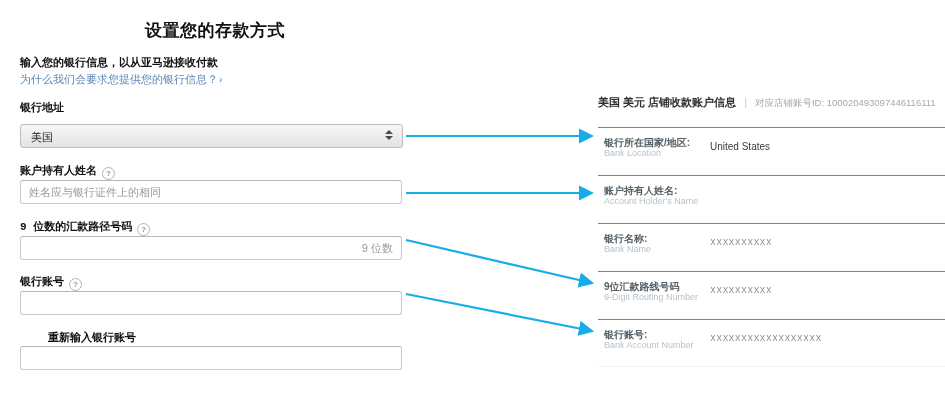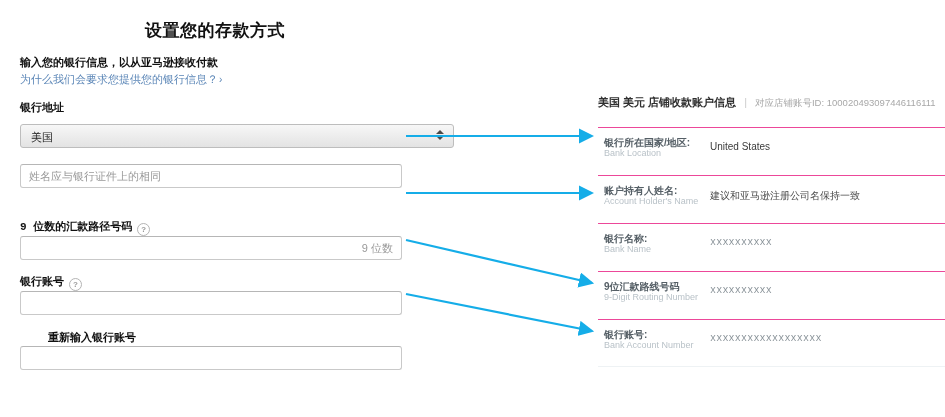--- a/index.html
+++ b/index.html
@@ -92,21 +92,21 @@
     color: #333333;
     font-family: "Liberation Sans", "DejaVu Sans", sans-serif;
     outline: none;
   }
   .text-input::placeholder { color: #999999; opacity: 1; }
 
   .select-box {
     position: absolute;
     left: 20px;
     top: 124px;
-    width: 434px;
+    width: 383px;
     height: 24px;
     box-sizing: border-box;
     border: 1px solid #bdbdbd;
     border-radius: 3px;
     background: linear-gradient(#f7f7f7, #e3e3e3);
     cursor: pointer;
   }
   .select-box .sel-value {
     position: absolute;
     left: 10px;
@@ -230,21 +230,21 @@
     <span class="sel-value">美国</span>
     <span class="sel-arrows">
       <i class="up"></i>
         <i class="down"></i>
     </span>
   </div>
 
   <div class="field-label" style="top:163px;">
     <span>账户持有人姓名</span><span class="help-icon">?</span>
   </div>
-  <input class="text-input" style="top: 164px;" value="" placeholder="姓名应与银行证件上的相同">
+  <input class="text-input" style="top: 180px;" value="" placeholder="姓名应与银行证件上的相同">
 
   <div class="field-label" style="top:219px;font-family:Liberation Mono, monospace;">
     <span>9 位数的汇款路径号码</span><span class="help-icon">?</span>
   </div>
   <input class="text-input" style="top: 236px; text-align: right;" value="" placeholder="9 位数">
 
   <div class="field-label" style="top:274px;">
     <span>银行账号</span><span class="help-icon">?</span>
   </div>
   <input class="text-input" style="top: 291px;" value="" placeholder="">
@@ -263,21 +263,20 @@
 
   <div class="info-row" style="top:127px;height:48px;">
     <span class="lbl-cn">银行所在国家/地区:</span>
     <span class="lbl-en">Bank Location</span>
     <span class="val">United States</span>
   </div>
 
   <div class="info-row" style="top:175px;height:48px;">
     <span class="lbl-cn">账户持有人姓名:</span>
     <span class="lbl-en">Account Holder's Name</span>
-    <span class="val cn">建议和亚马逊注册公司名保持一致</span>
   </div>
 
   <div class="info-row" style="top:223px;height:48px;">
     <span class="lbl-cn">银行名称:</span>
     <span class="lbl-en">Bank Name</span>
     <span class="val muted">xxxxxxxxxx</span>
   </div>
 
   <div class="info-row" style="top:271px;height:48px;">
     <span class="lbl-cn">9位汇款路线号码</span>

